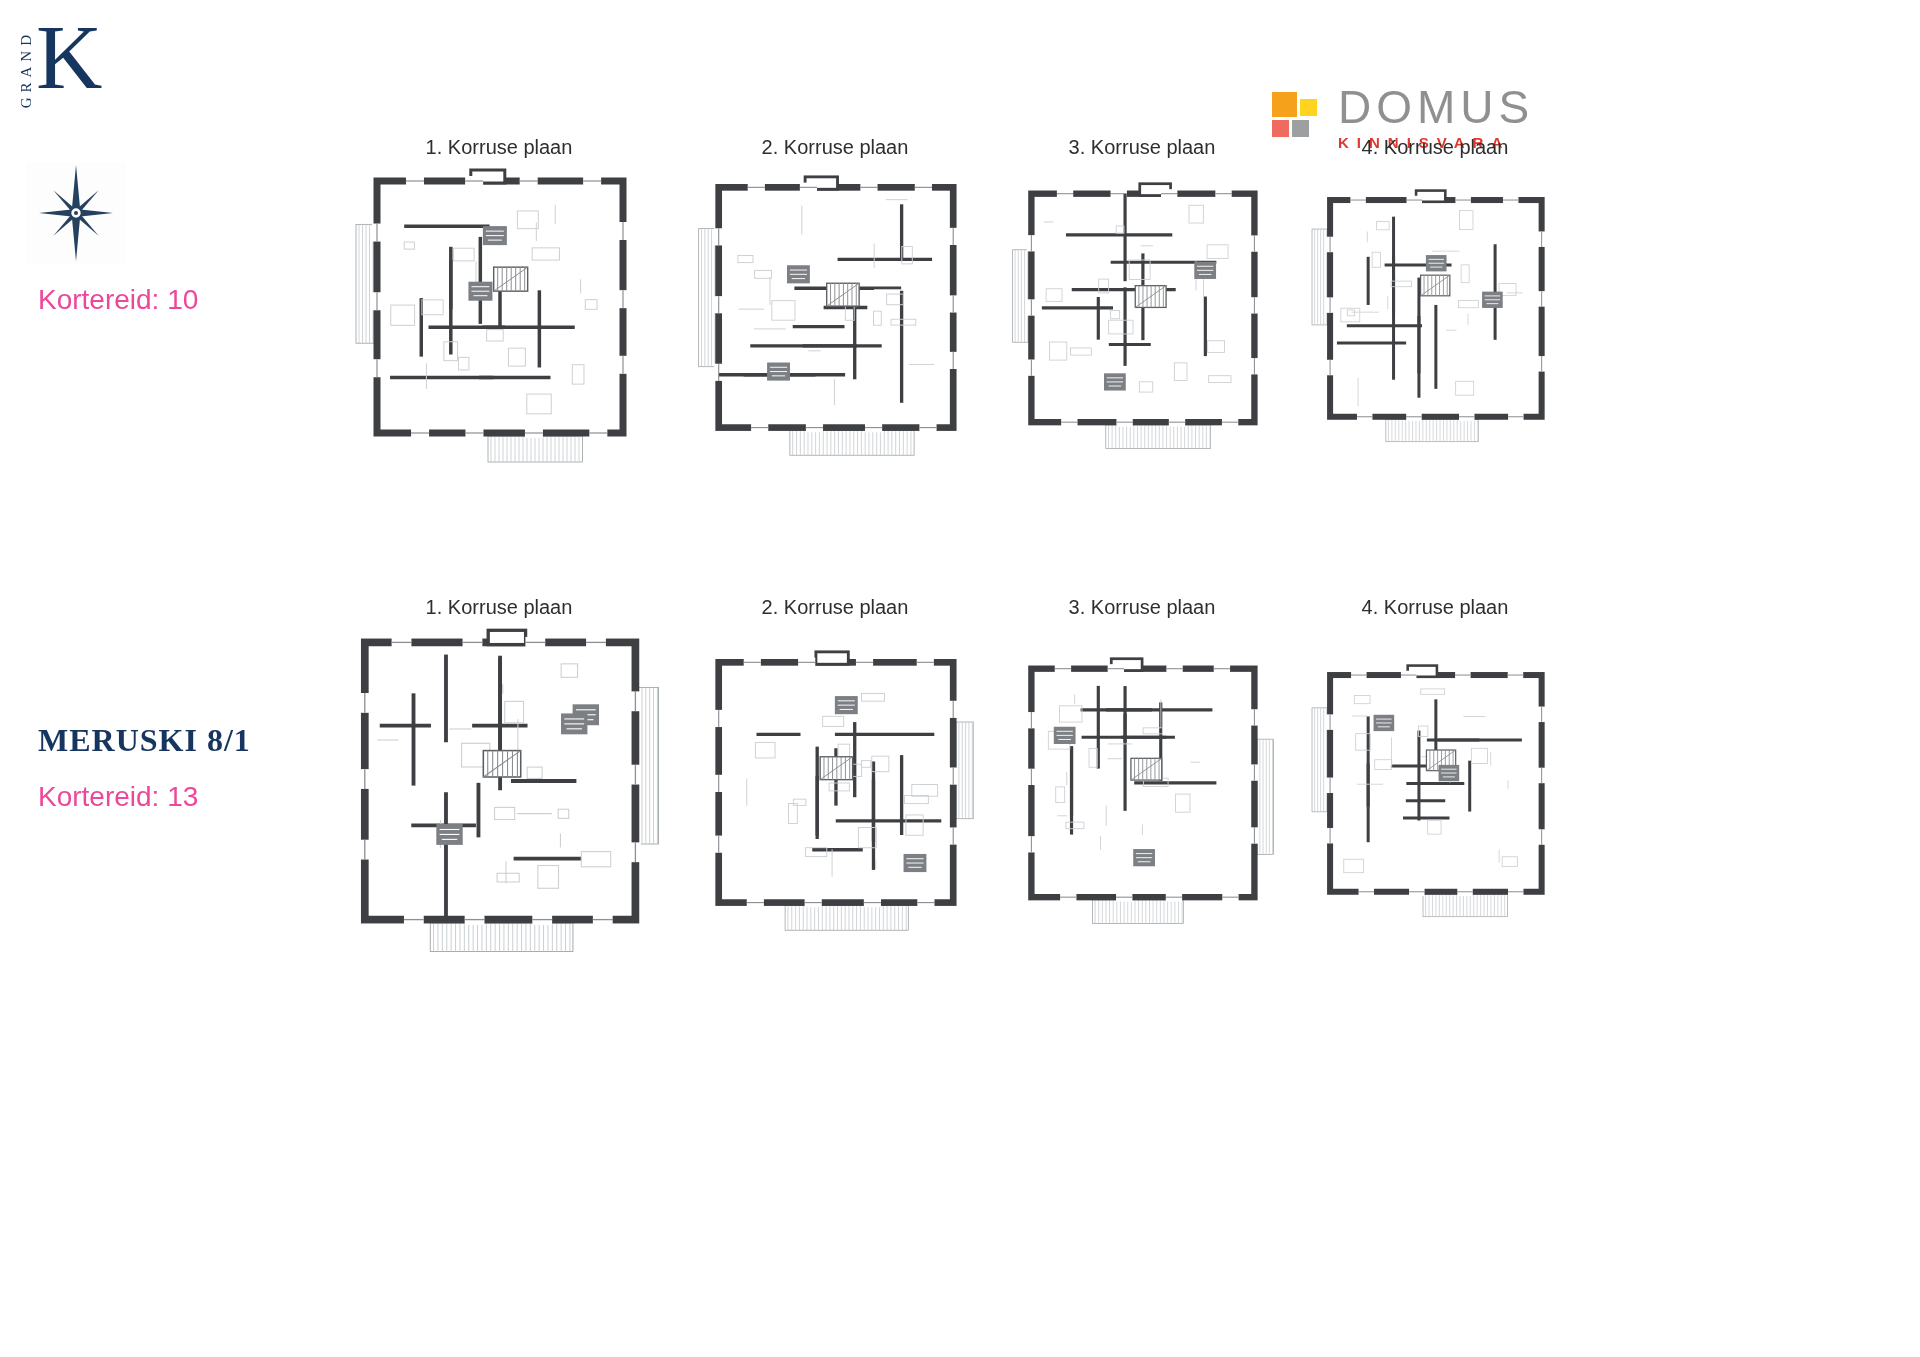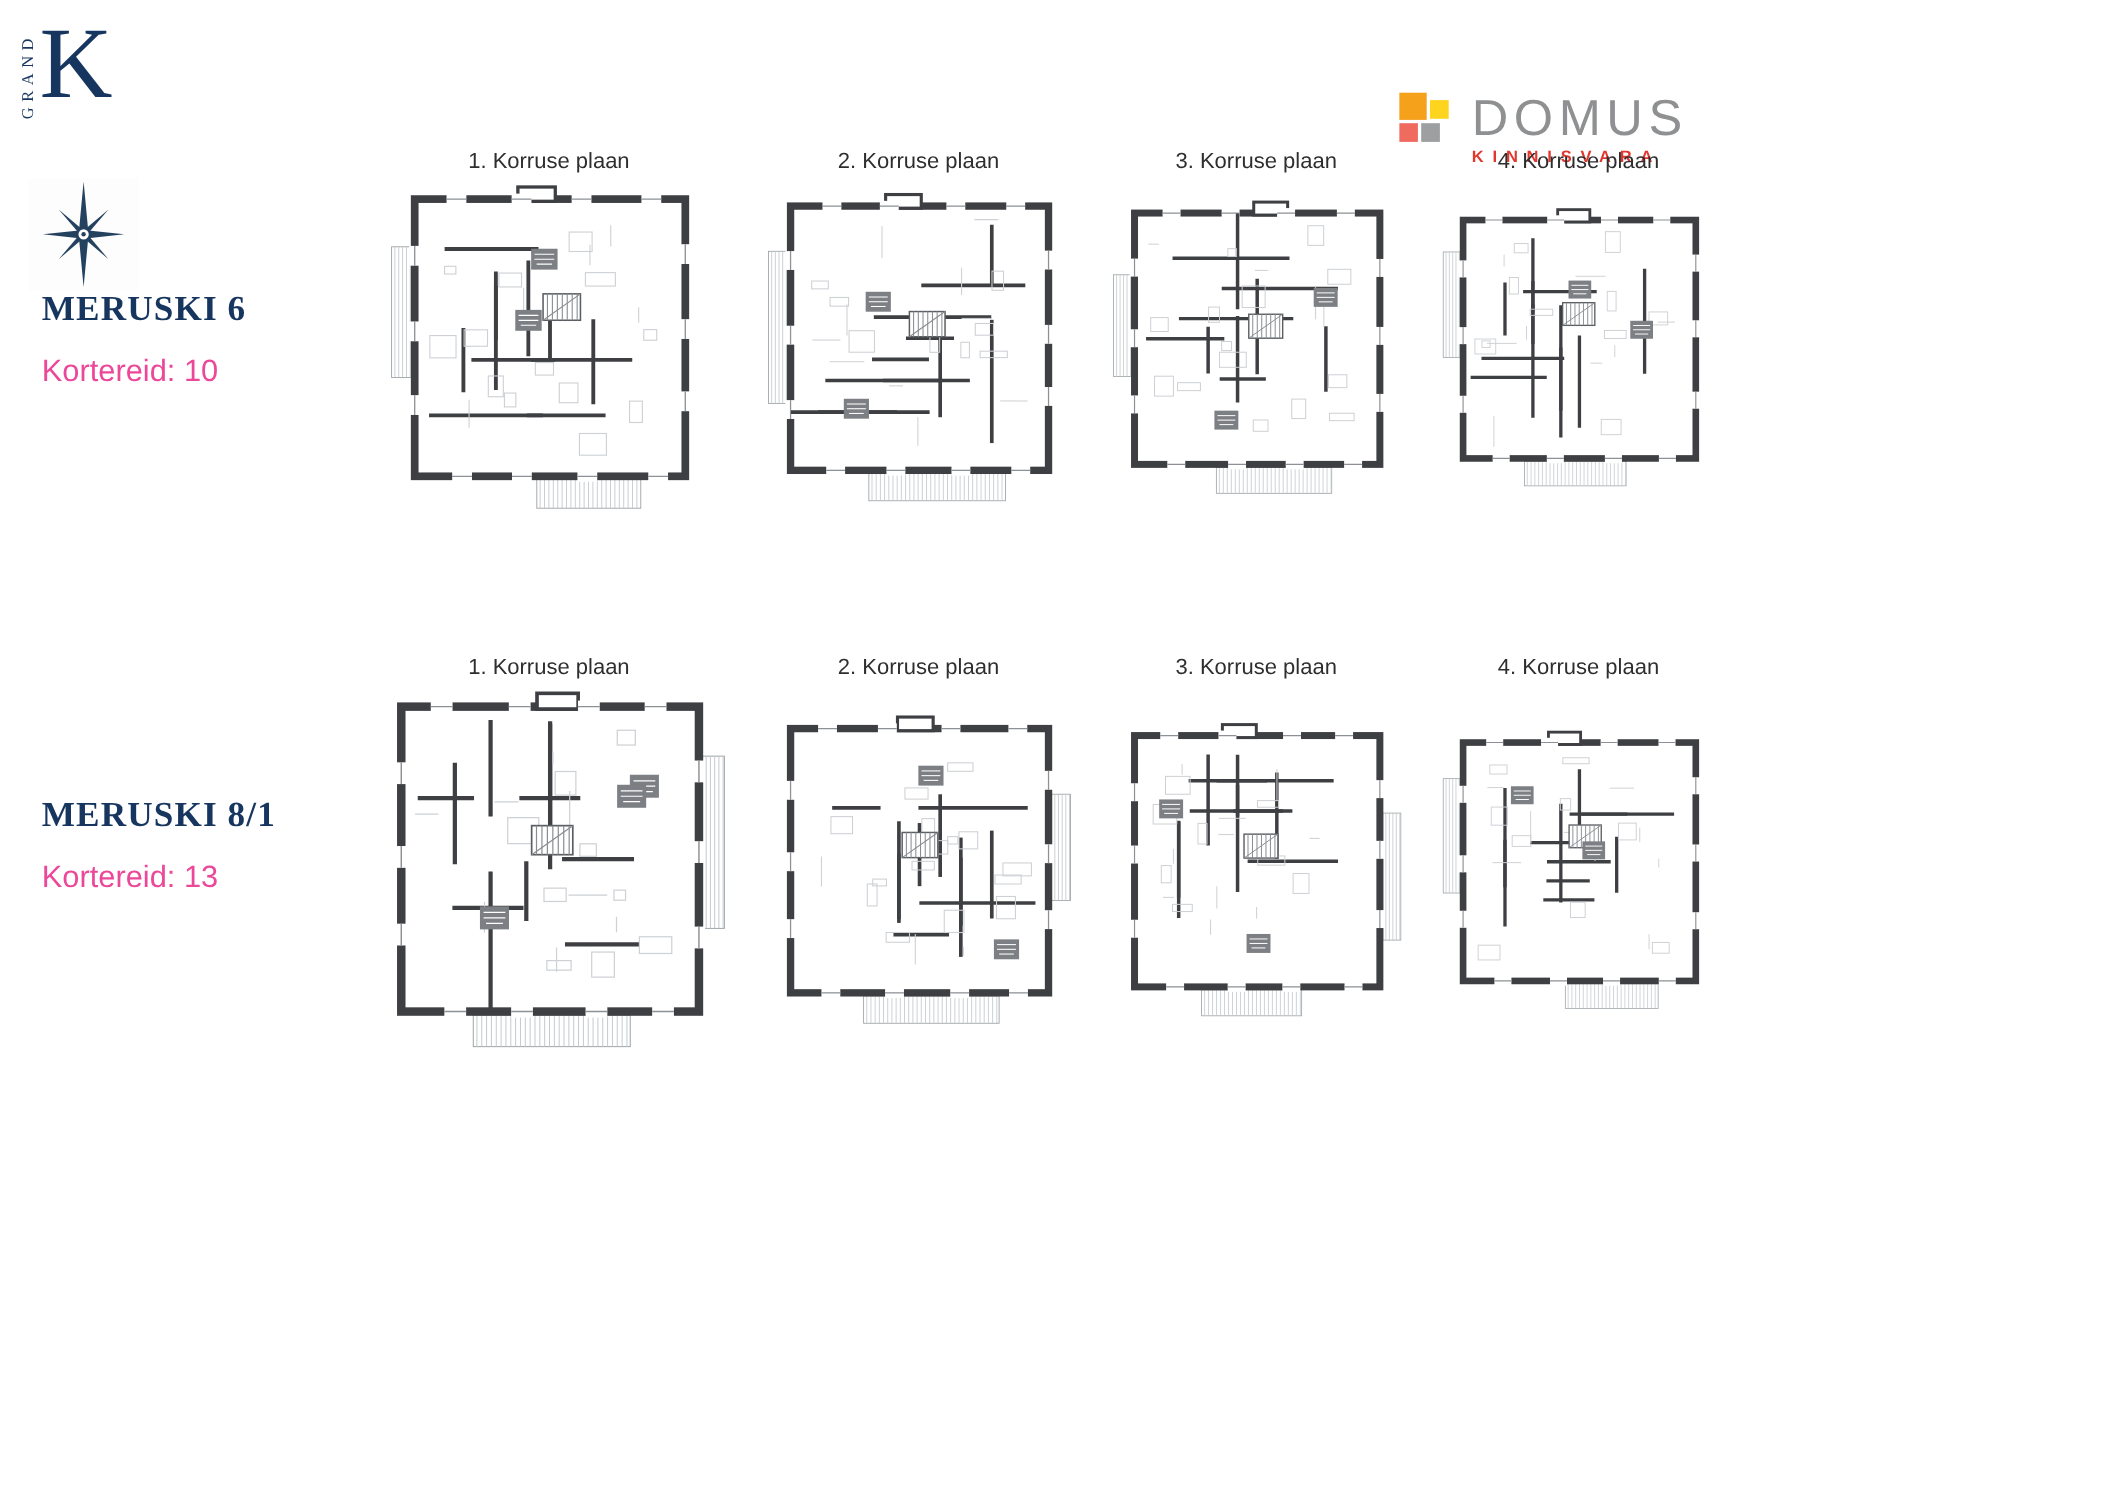--- a/index.html
+++ b/index.html
@@ -21,21 +21,21 @@
     align-self:flex-start;writing-mode:vertical-rl;transform:rotate(180deg);
     font-family:"Liberation Serif",serif;font-size:15px;letter-spacing:5px;
     margin-top:10px;margin-right:1px;
   }
   .brand-k{font-family:"Liberation Serif",serif;font-size:92px;line-height:0.82;font-weight:400;}
   .brand-rest{font-family:"Liberation Serif",serif;font-size:36px;letter-spacing:9px;margin-left:2px;}
   
   .compass{position:absolute;left:26px;top:162px;width:100px;height:102px;background:#fdfdfd;}
   .compass svg{width:100%;height:100%;}
   
-  .domus{position:absolute;left:1272px;top:84px;display:flex;align-items:flex-start;gap:14px;}
+  .domus{position:absolute;left:1272px;top:84px;display:flex;align-items:center;gap:14px;}
   .domus-icon{width:52px;height:52px;flex:0 0 auto;}
   .domus-name{font-size:46px;line-height:1.0;color:var(--domus-gray);letter-spacing:5px;font-weight:400;}
   .domus-sub{font-size:15px;color:var(--domus-red);letter-spacing:8px;margin-top:4px;font-weight:700;}
   
   .section{position:absolute;left:0;width:1920px;}
   #section-0{top:136px;}
   #section-1{top:596px;}
   .building-info{position:absolute;left:38px;top:126px;width:290px;}
   .building-title{
     font-family:"Liberation Serif",serif;font-weight:700;color:var(--navy);
@@ -87,21 +87,20 @@
       <rect x="20" y="28" width="17" height="17" fill="#9e9fa1"></rect>
     </svg>
     <div>
       <div class="domus-name">DOMUS</div>
       <div class="domus-sub">KINNISVARA</div>
     </div>
   </div>
 
   <section class="section" id="section-0">
     <div class="building-info">
-      <h2 class="building-title">MERUSKI 6</h2>
       <p class="building-sub">Kortereid: 10</p>
     </div>
     <div class="plans">
       <figure class="plan">
         <figcaption class="plan-caption">1. Korruse plaan</figcaption>
         <svg class="plan-svg" viewBox="0 0 300 300" preserveAspectRatio="xMidYMid meet">
             <rect x="7" y="57.37191780563444" width="18" height="118.83149276021868" fill="none" stroke="#9aa0a4" stroke-width="0.8"></rect>
             <g stroke="#c3c8cc" stroke-width="0.8">
               <line x1="10" y1="57.37191780563444" x2="10" y2="176.20341056585312"></line>
               <line x1="13.5" y1="57.37191780563444" x2="13.5" y2="176.20341056585312"></line>

